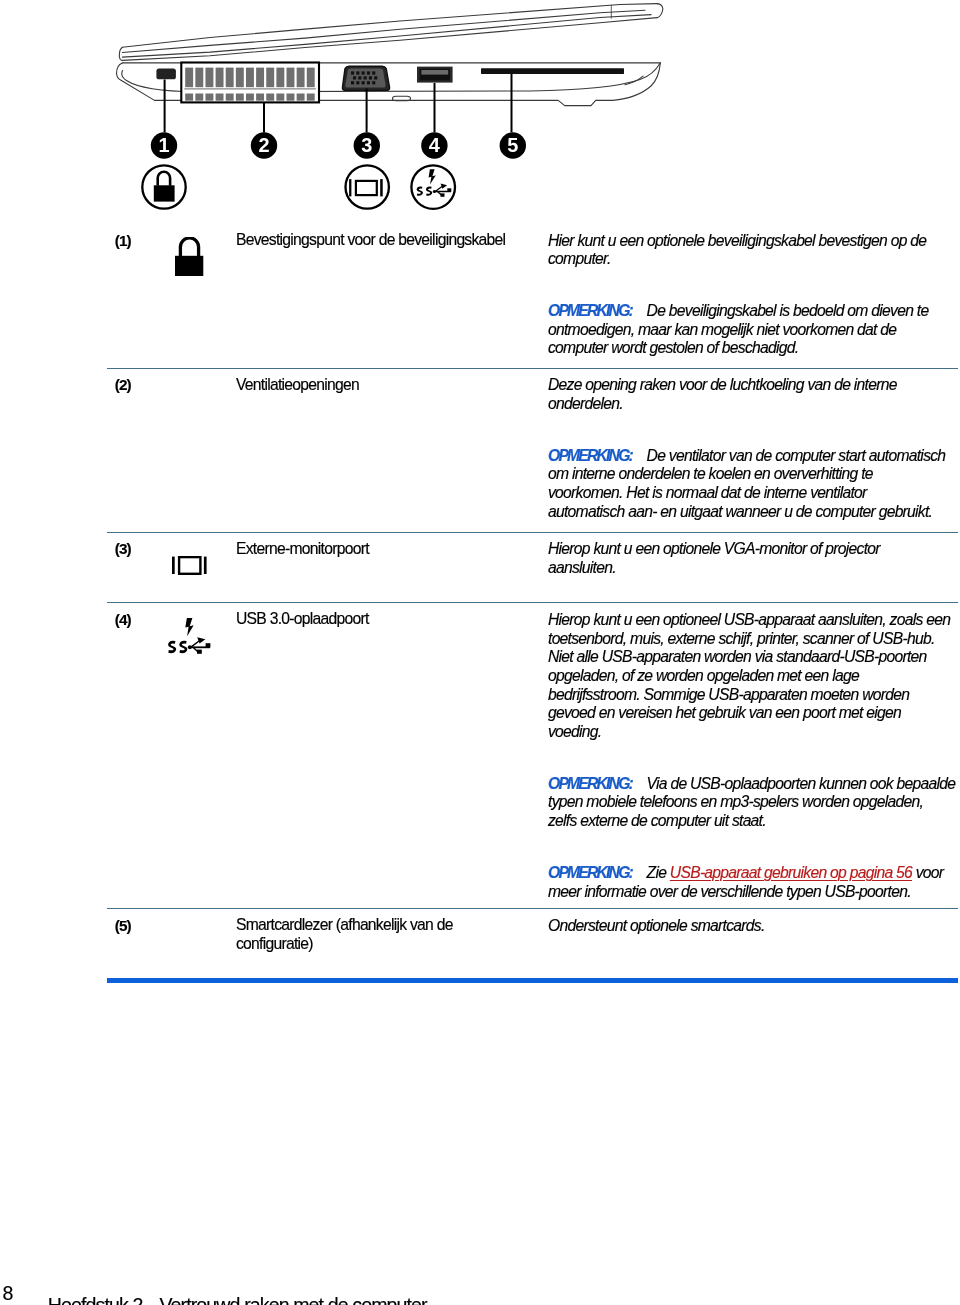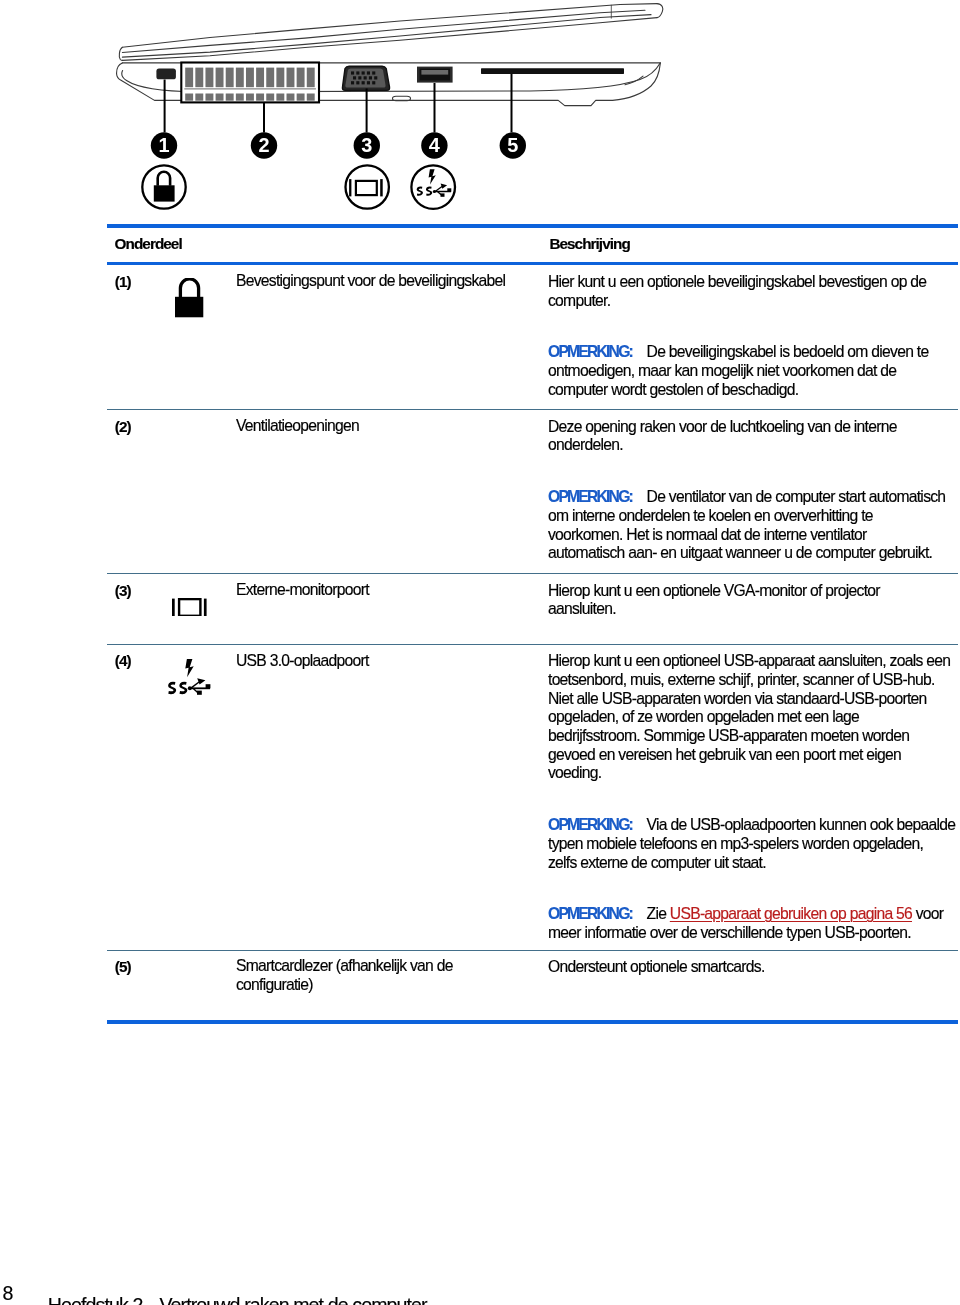--- a/index.html
+++ b/index.html
@@ -22,21 +22,21 @@
   table{border-collapse:collapse;width:851px;table-layout:fixed;}
   td{vertical-align:top;padding:0;}
   .sep td{border-top:1.3px solid #436f8a;}
   .num{width:62.5px;padding-left:7.8px;padding-top:7.5px;font-weight:bold;font-size:15.3px;letter-spacing:-0.95px;box-sizing:border-box;}
   .ico{width:66.5px;position:relative;box-sizing:border-box;}
   .ic{display:block;position:relative;}
   .ic-lock-icon{margin:12.9px 0 0 5.1px;width:29.2px;height:39.3px;}
   .ic-external-monitor-icon{margin:23.5px 0 27.5px 2.8px;width:34.6px;height:18.5px;}
   .ic-usb-charging-icon{margin:10.6px 0 0 -3.3px;width:45px;height:40px;}
   .nam{width:312px;padding-top:6.9px;padding-right:18px;padding-bottom:9px;box-sizing:border-box;white-space:nowrap;}
-  .dsc{width:410px;padding-top:7.5px;padding-right:1px;padding-bottom:9px;box-sizing:border-box;white-space:nowrap;}
+  .dsc{width:410px;padding-top:7.5px;padding-right:1px;padding-bottom:9px;box-sizing:border-box;white-space:nowrap;font-style:italic;}
   tr[data-r="0"] .dsc{padding-bottom:9.8px;}
   tr[data-r="1"] .dsc{padding-bottom:10.3px;}
   tr[data-r="3"] .dsc{padding-bottom:6.9px;}
   tr[data-r="4"] .nam{padding-bottom:25px;}
   .note{color:#1a5cc8;font-weight:bold;letter-spacing:-1.8px;}
   .gap{display:inline-block;width:14.6px;}
   .lnk{color:#b91c1c;text-decoration:underline;text-underline-offset:1.5px;text-decoration-thickness:1px;text-align:center;}
   p{margin:0;}
   p+p{margin-top:33px;}
   .botline{height:4.4px;background:#0d62db;}
@@ -181,24 +181,20 @@
 </svg>
   <div class="conums">
    <span style="left:64px">1</span>
    <span style="left:164px">2</span>
    <span style="left:266.8px">3</span>
    <span style="left:334.4px">4</span>
    <span style="left:412.8px">5</span>
   </div>
 </div>
   <div class="tbl">
-      <div class="hdr">
-        <span class="c1">Onderdeel</span>
-        <span class="c2">Beschrijving</span>
-      </div>
       <table>
         <tbody>
           <tr class="" data-r="0">
             <td class="num">(1)</td>
             <td class="ico">
               <span class="ic ic-lock-icon"><svg viewBox="0 0 29.2 39.3" width="29.2" height="39.3">
                   <path d="M5.4 20.2 V10.0 A7.8 7.8 0 0 1 23.6 10.0 V20.2" fill="none" stroke="#000" stroke-width="3.3"></path>
                   <rect x="0" y="18.8" width="28.3" height="20.5" fill="#000"></rect>
                 </svg></span>
             </td>

